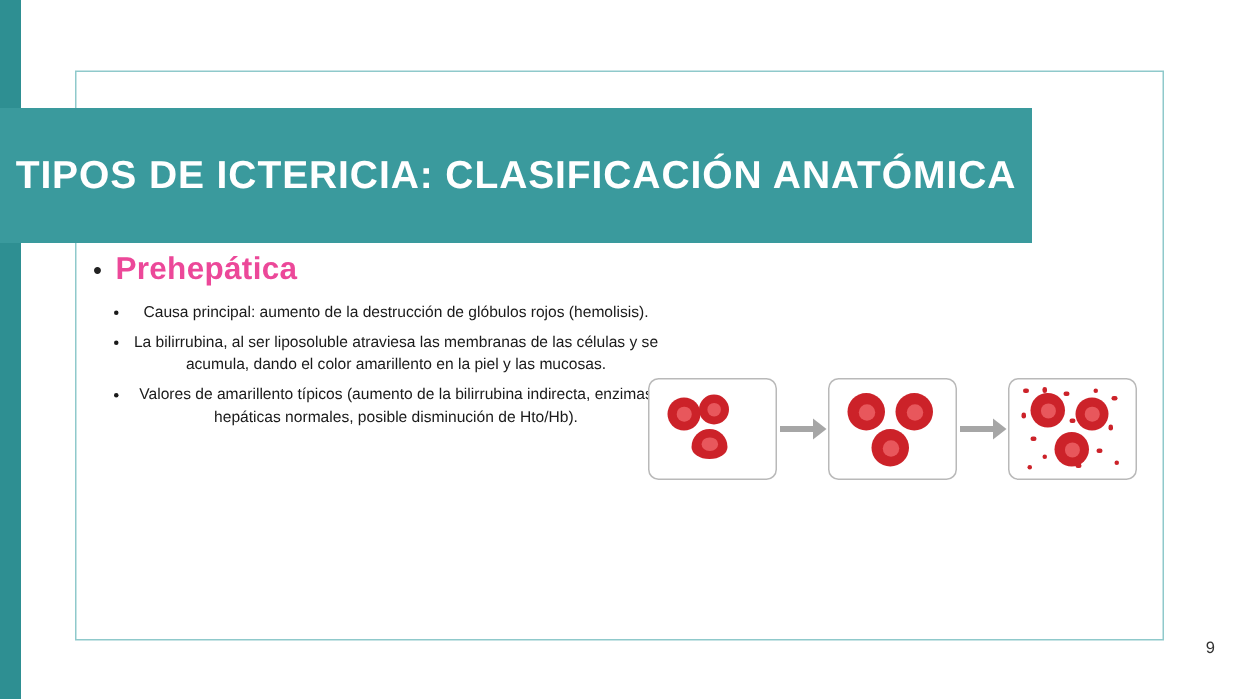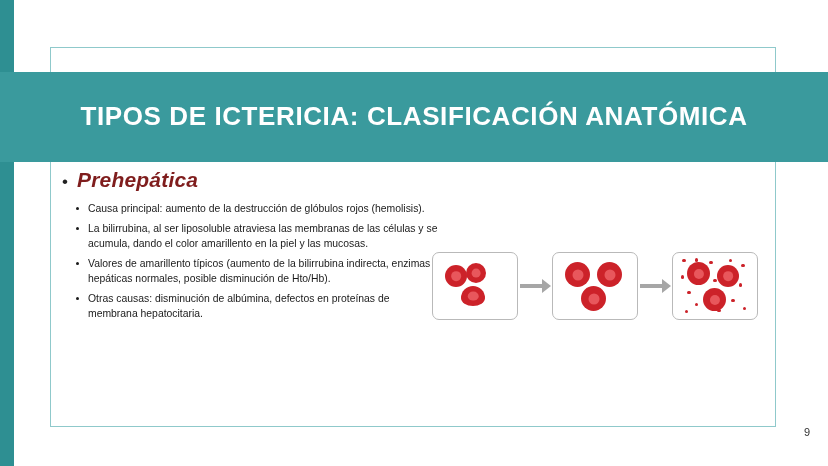--- a/index.html
+++ b/index.html
@@ -33,21 +33,21 @@
     top: 47px;
     width: 726px;
     height: 380px;
     border: 1px solid #8fc9cb;
     box-sizing: border-box;
   }
   .title-band {
     position: absolute;
     left: 0;
     top: 72px;
-    width: 828px;
+    width: 688px;
     height: 90px;
     background: #3a9a9d;
     display: flex;
     align-items: center;
     justify-content: center;
   }
   .title-text {
     color: #ffffff;
     font-size: 26px;
     font-weight: bold;
@@ -67,39 +67,39 @@
     align-items: baseline;
     gap: 9px;
     margin-bottom: 9px;
   }
   .heading-bullet {
     color: #222222;
     font-size: 17px;
     line-height: 1;
   }
   .heading-text {
-    font-style: italic;
     font-weight: bold;
     font-size: 21px;
-    color: #7f1d1d;
+    color: #ec4899;
     letter-spacing: 0.2px;
   }
   ul.bullets {
     list-style: none;
     margin: 0;
     padding: 0 0 0 14px;
   }
   ul.bullets li {
     position: relative;
     font-size: 10.4px;
     line-height: 1.45;
     color: #1a1a1a;
     margin-bottom: 5px;
     padding-left: 12px;
     max-width: 352px;
+    text-align: center;
   }
   ul.bullets li::before {
     content: "";
     position: absolute;
     left: 0;
     top: 6px;
     width: 3px;
     height: 3px;
     border-radius: 50%;
     background: #1a1a1a;
@@ -184,21 +184,20 @@
 
   <div class="content">
     <div class="heading-row">
       <span class="heading-bullet">•</span>
       <span class="heading-text">Prehepática</span>
     </div>
     <ul class="bullets">
       <li>Causa principal: aumento de la destrucción de glóbulos rojos (hemolisis).</li>
       <li>La bilirrubina, al ser liposoluble atraviesa las membranas de las células y se acumula, dando el color amarillento en la piel y las mucosas.</li>
       <li>Valores de amarillento típicos (aumento de la bilirrubina indirecta, enzimas hepáticas normales, posible disminución de Hto/Hb).</li>
-      <li>Otras causas: disminución de albúmina, defectos en proteínas de membrana hepatocitaria.</li>
     </ul>
   </div>
 
   <div class="diagram">
 
     <div class="cell-box">
       <span class="rbc" style="left:12px; top:12px; width:22px; height:22px;"></span>
       <span class="rbc" style="left:33px; top:10px; width:20px; height:20px;"></span>
       <span class="rbc" style="left:28px; top:33px; width:24px; height:20px; border-radius:50% 50% 50% 50%/60% 60% 40% 40%;"></span>
     </div>

